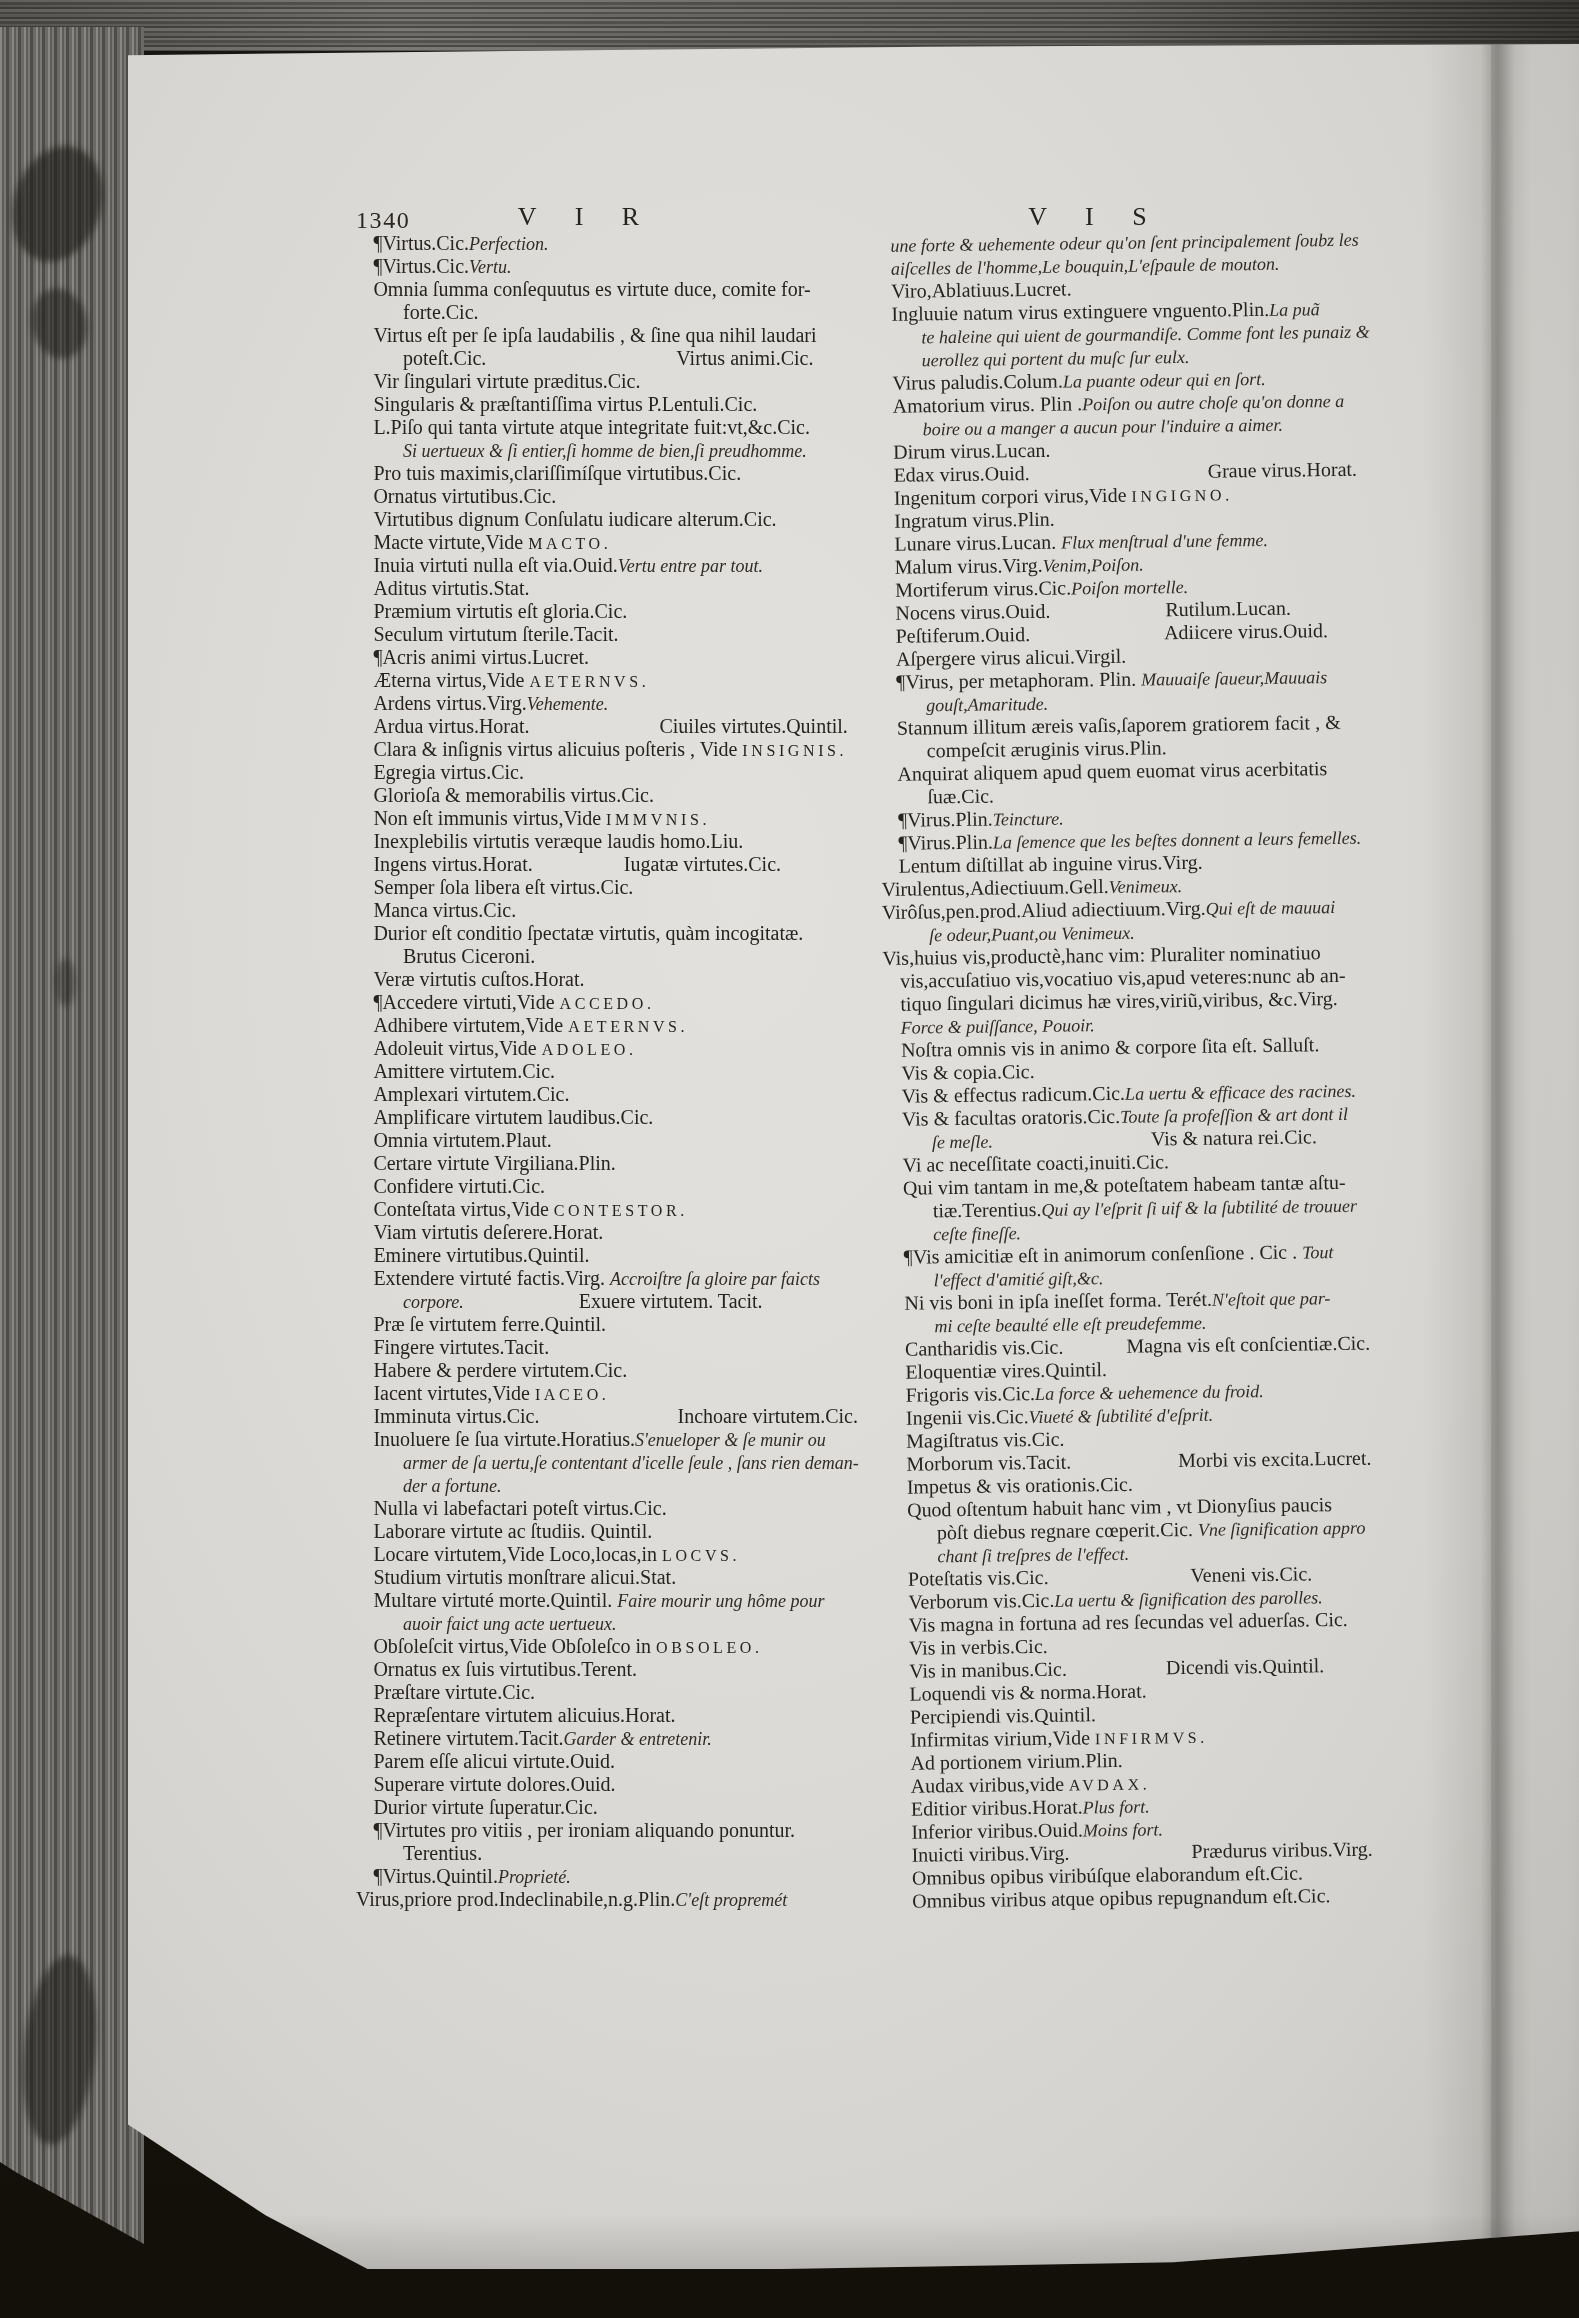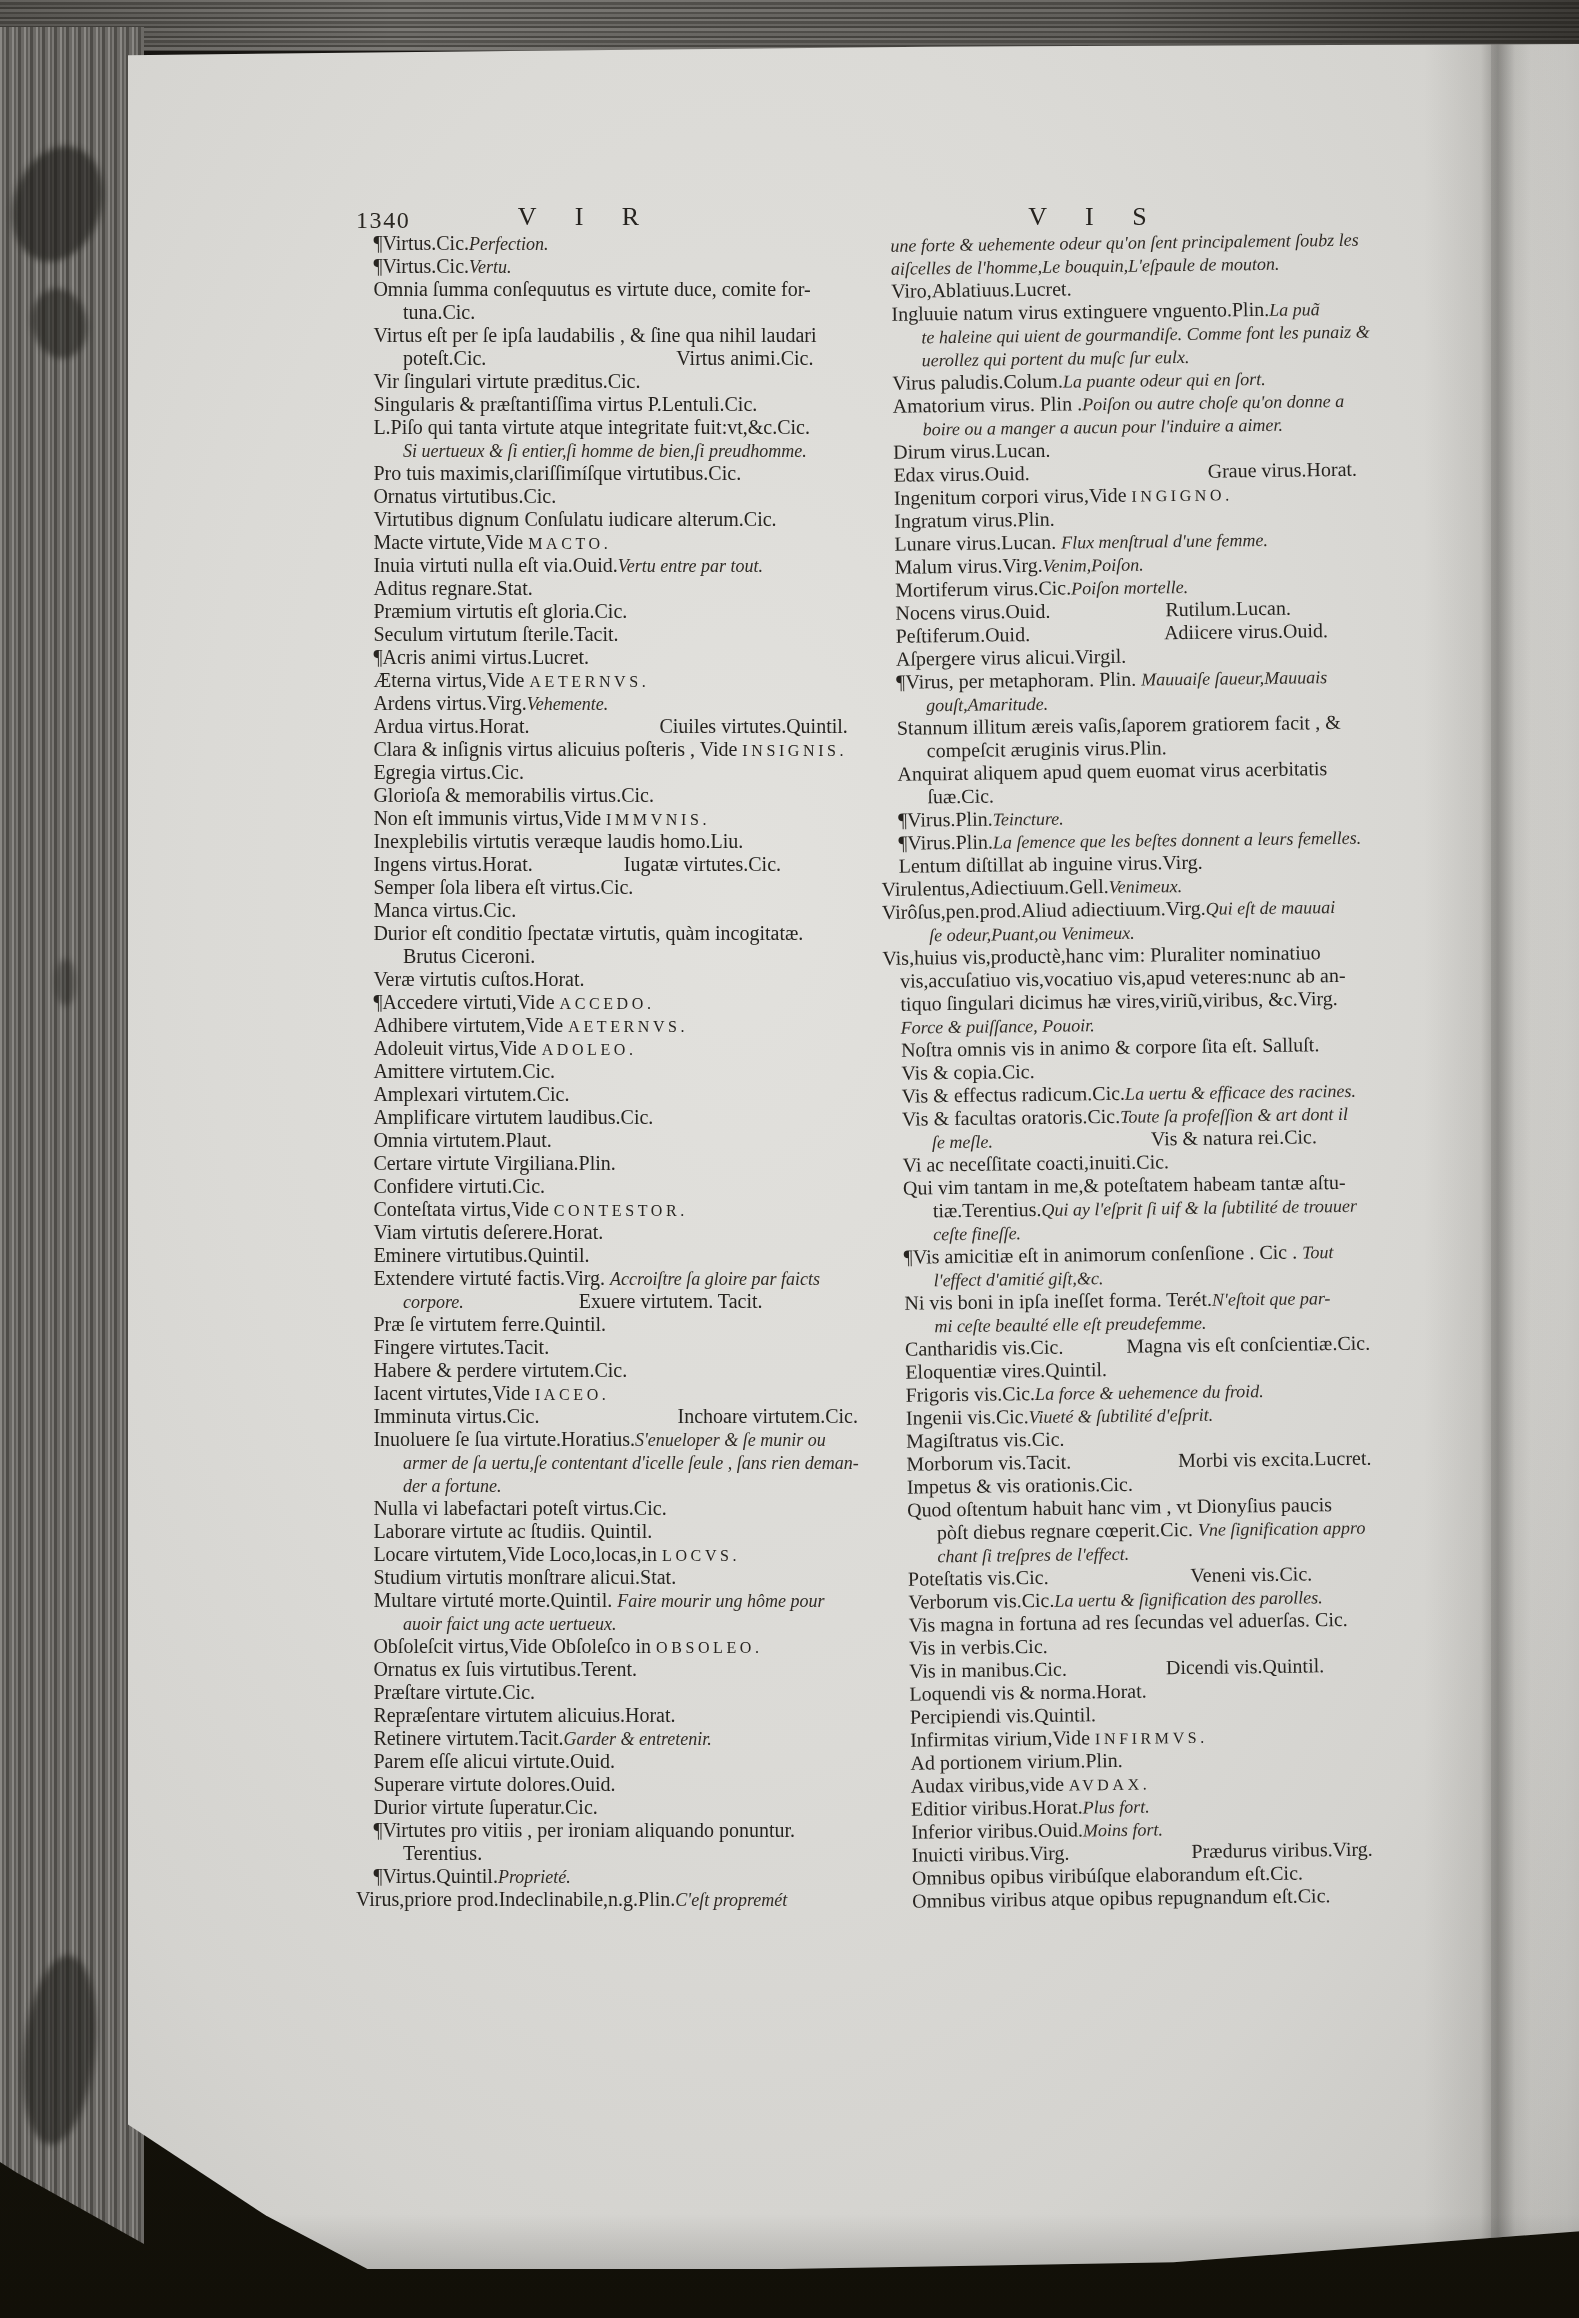--- a/index.html
+++ b/index.html
@@ -83,33 +83,33 @@
   <div class="right-leaf-shade"></div>
 
   <div class="folio">1340</div>
   <div class="running-head head-vir">V I R</div>
   <div class="running-head head-vis">V I S</div>
 
   <div class="col col-left">
       <div class="line i0"><span class="s-r">¶Virtus.Cic.</span><span class="s-f">Perfection.</span></div>
       <div class="line i0"><span class="s-r">¶Virtus.Cic.</span><span class="s-f">Vertu.</span></div>
       <div class="line i0"><span class="s-r">Omnia ſumma conſequutus es virtute duce, comite for-</span></div>
-      <div class="line i1"><span class="s-r">tuna.Cic.</span></div>
+      <div class="line i1"><span class="s-r">forte.Cic.</span></div>
       <div class="line i0"><span class="s-r">Virtus eſt per ſe ipſa laudabilis , &amp; ſine qua nihil laudari</span></div>
       <div class="line i1"><span class="s-r">poteſt.Cic.</span><span class="gap" style="width: 190px;"></span><span class="s-r">Virtus animi.Cic.</span></div>
       <div class="line i0"><span class="s-r">Vir ſingulari virtute præditus.Cic.</span></div>
       <div class="line i0"><span class="s-r">Singularis &amp; præſtantiſſima virtus P.Lentuli.Cic.</span></div>
       <div class="line i0"><span class="s-r">L.Piſo qui tanta virtute atque integritate fuit:vt,&amp;c.Cic.</span></div>
       <div class="line i1"><span class="s-f">Si uertueux &amp; ſi entier,ſi homme de bien,ſi preudhomme.</span></div>
       <div class="line i0"><span class="s-r">Pro tuis maximis,clariſſimíſque virtutibus.Cic.</span></div>
       <div class="line i0"><span class="s-r">Ornatus virtutibus.Cic.</span></div>
       <div class="line i0"><span class="s-r">Virtutibus dignum Conſulatu iudicare alterum.Cic.</span></div>
       <div class="line i0"><span class="s-r">Macte virtute,Vide </span><span class="s-c">MACTO.</span></div>
       <div class="line i0"><span class="s-r">Inuia virtuti nulla eſt via.Ouid.</span><span class="s-f">Vertu entre par tout.</span></div>
-      <div class="line i0"><span class="s-r">Aditus regnare.Stat.</span></div>
+      <div class="line i0"><span class="s-r">Aditus virtutis.Stat.</span></div>
       <div class="line i0"><span class="s-r">Præmium virtutis eſt gloria.Cic.</span></div>
       <div class="line i0"><span class="s-r">Seculum virtutum ſterile.Tacit.</span></div>
       <div class="line i0"><span class="s-r">¶Acris animi virtus.Lucret.</span></div>
       <div class="line i0"><span class="s-r">Æterna virtus,Vide </span><span class="s-c">AETERNVS.</span></div>
       <div class="line i0"><span class="s-r">Ardens virtus.Virg.</span><span class="s-f">Vehemente.</span></div>
       <div class="line i0"><span class="s-r">Ardua virtus.Horat.</span><span class="gap" style="width: 130px;"></span><span class="s-r">Ciuiles virtutes.Quintil.</span></div>
       <div class="line i0"><span class="s-r">Clara &amp; inſignis virtus alicuius poſteris , Vide </span><span class="s-c">INSIGNIS.</span></div>
       <div class="line i0"><span class="s-r">Egregia virtus.Cic.</span></div>
       <div class="line i0"><span class="s-r">Glorioſa &amp; memorabilis virtus.Cic.</span></div>
       <div class="line i0"><span class="s-r">Non eſt immunis virtus,Vide </span><span class="s-c">IMMVNIS.</span></div>

